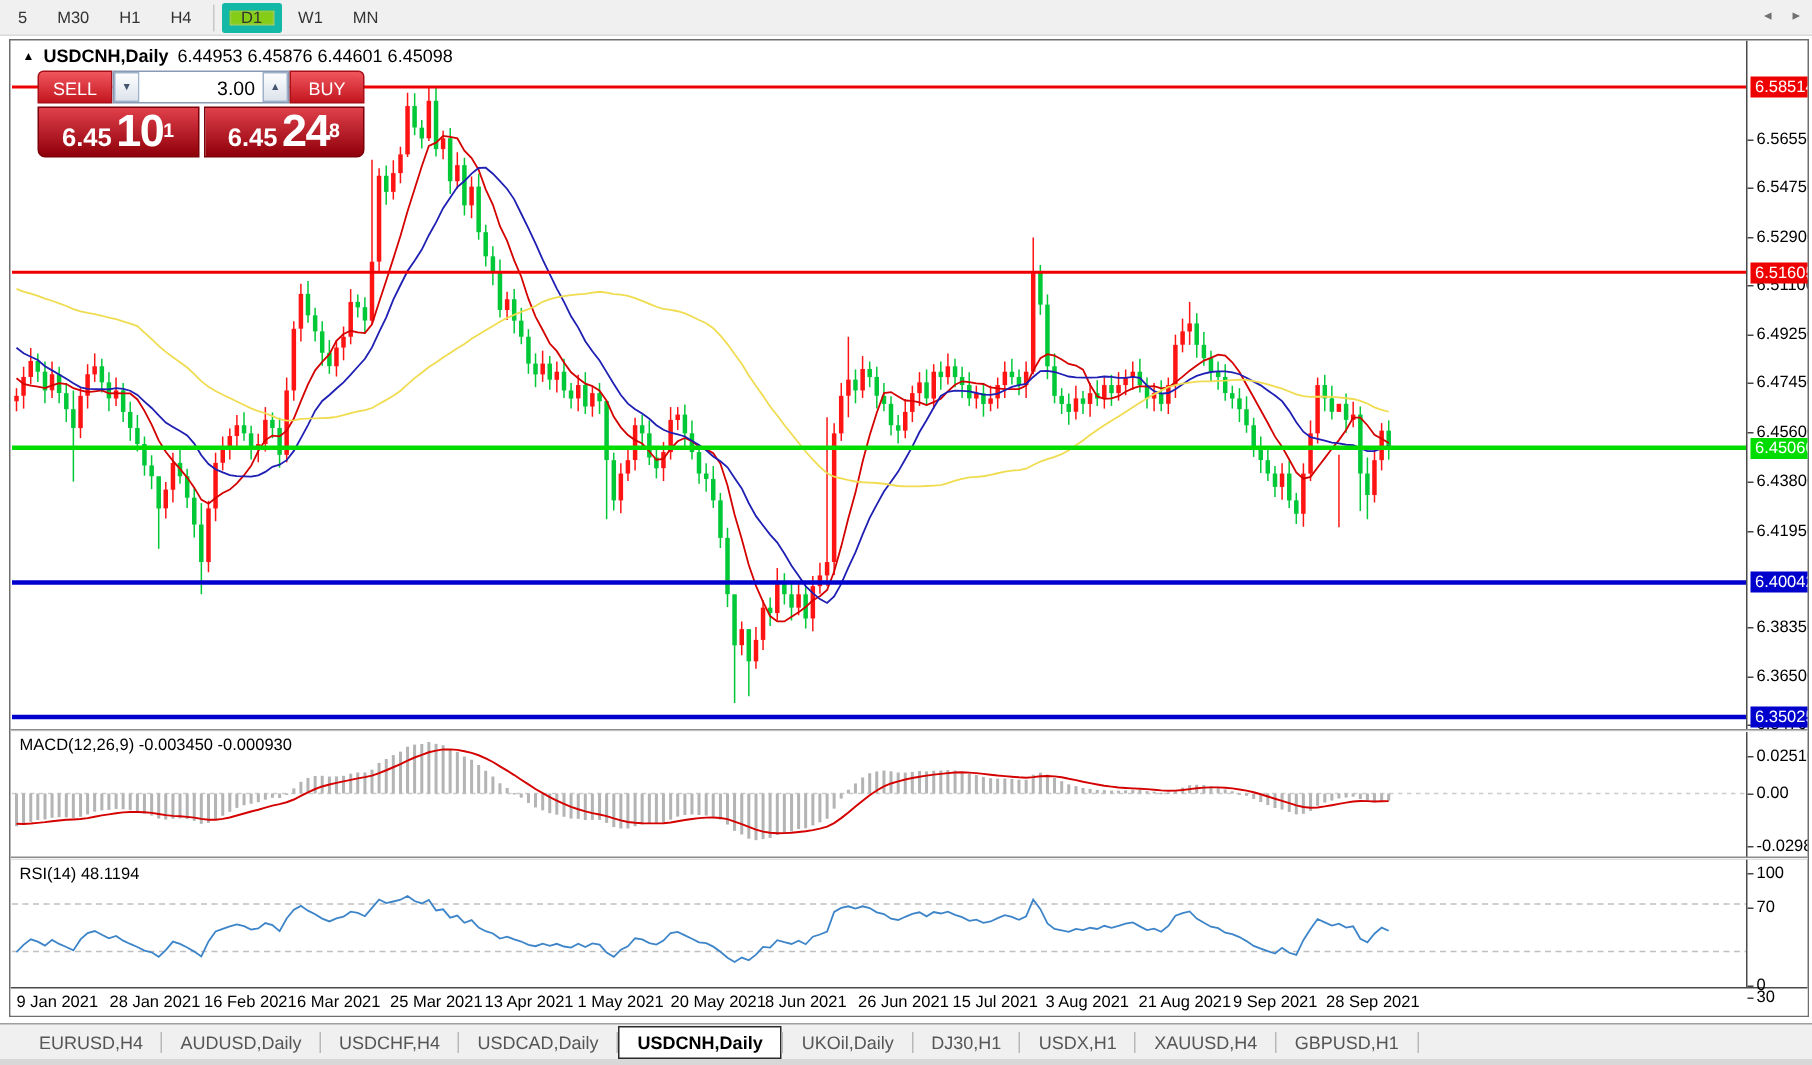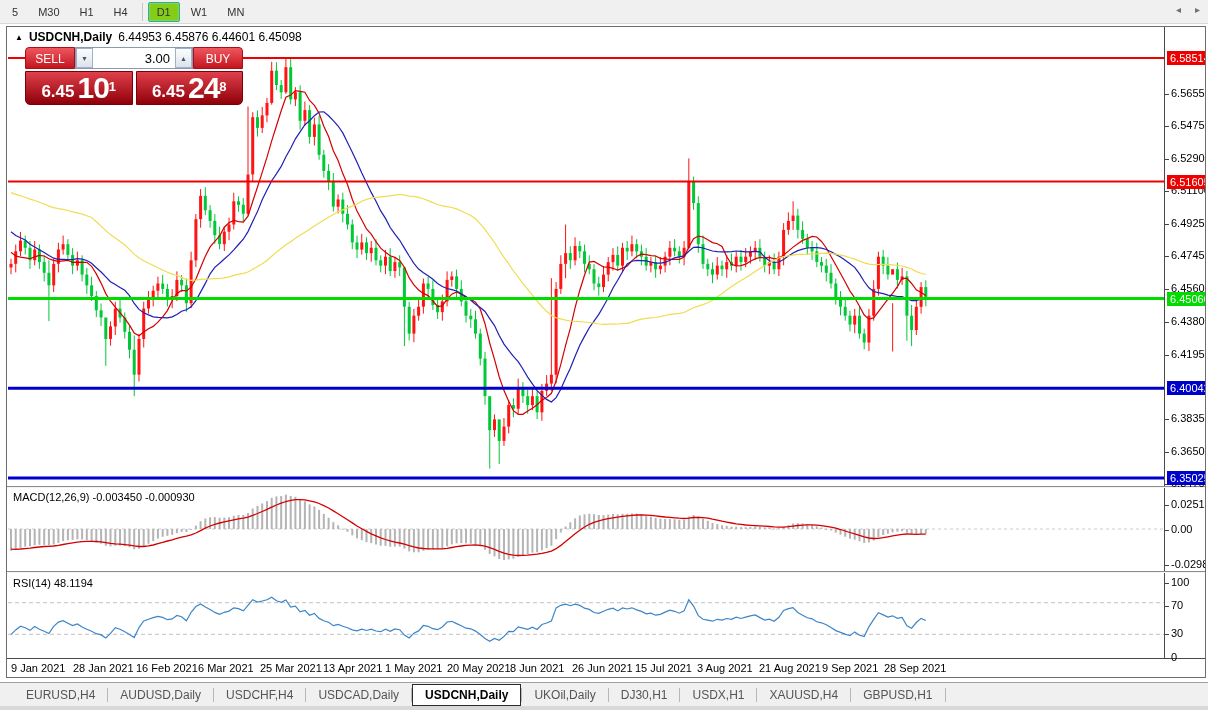--- a/index.html
+++ b/index.html
@@ -5,21 +5,21 @@
   * { margin:0; padding:0; box-sizing:border-box; }
   html,body { width:1208px; height:710px; }
   body { font-family:"Liberation Sans", sans-serif; background:#ffffff; overflow:hidden; }
   #app { position:relative; width:1208px; height:710px; background:#ffffff; }
 
   
   #toolbar { position:absolute; left:0; top:0; width:1208px; height:24px;
     background:#f0f0f0; border-bottom:1px solid #d9d9d9; display:flex; align-items:center; padding-left:2px; }
   .tb-btn { height:20px; padding:0 8px; margin:0 1px; font-size:11px; color:#333;
     display:flex; align-items:center; border:1px solid transparent; border-radius:2px; cursor:default; }
-  .tb-btn.active { background:#84cc16; border:1px solid #14b8a6; box-shadow:inset 0 0 2px #cfcfcf; }
+  .tb-btn.active { background:#84cc16; border:5px solid #14b8a6; box-shadow:inset 0 0 2px #cfcfcf; }
   .tb-sep { width:1px; height:18px; background:#c8c8c8; margin:0 4px; }
 
   
   #chart-window { position:absolute; left:6px; top:26px; width:1200px; height:652px;
     border:1px solid #6e6e6e; background:#ffffff; overflow:hidden; }
 
   #title-row { position:absolute; left:8px; top:3px; height:14px; font-size:12px; color:#000;
     display:flex; align-items:center; gap:6px; z-index:5; white-space:nowrap; }
   #title-row .sym { font-weight:bold; }
   .collapse-arrow { font-size:8px; color:#000; }
@@ -747,21 +747,21 @@
         <div class="ax-badge" style="top: 24px; background: rgb(238, 0, 0); color: rgb(255, 255, 255);">6.58514</div>
         <div class="ax-badge" style="top: 148px; background: rgb(238, 0, 0); color: rgb(255, 255, 255);">6.51605</div>
         <div class="ax-badge" style="top: 265px; background: rgb(0, 220, 0); color: rgb(255, 255, 255);">6.45060</div>
         <div class="ax-badge" style="top: 354px; background: rgb(0, 0, 205); color: rgb(255, 255, 255);">6.40042</div>
         <div class="ax-badge" style="top: 444px; background: rgb(0, 0, 205); color: rgb(255, 255, 255);">6.35025</div>
         <div class="ax-tick" style="top: 471px;"><span class="dash"></span>0.025108</div>
         <div class="ax-tick" style="top: 496px;"><span class="dash"></span>0.00</div>
         <div class="ax-tick" style="top: 531px;"><span class="dash"></span>-0.02988</div>
         <div class="ax-tick" style="top: 549px;"><span class="dash"></span>100</div>
         <div class="ax-tick" style="top: 572px;"><span class="dash"></span>70</div>
-        <div class="ax-tick" style="top: 600px; text-align: center;"><span class="dash"></span>30</div>
+        <div class="ax-tick" style="top: 632px; text-align: center;"><span class="dash"></span>30</div>
         <div class="ax-tick" style="top: 624px;"><span class="dash"></span>0</div>
       </div>
   <div id="date-axis">
         <div class="date-label" style="left: 4px;">9 Jan 2021</div>
         <div class="date-label" style="left: 66px;">28 Jan 2021</div>
         <div class="date-label" style="left: 129px;">16 Feb 2021</div>
         <div class="date-label" style="left: 191px;">6 Mar 2021</div>
         <div class="date-label" style="left: 253px;">25 Mar 2021</div>
         <div class="date-label" style="left: 316px;">13 Apr 2021</div>
         <div class="date-label" style="left: 378px;">1 May 2021</div>

